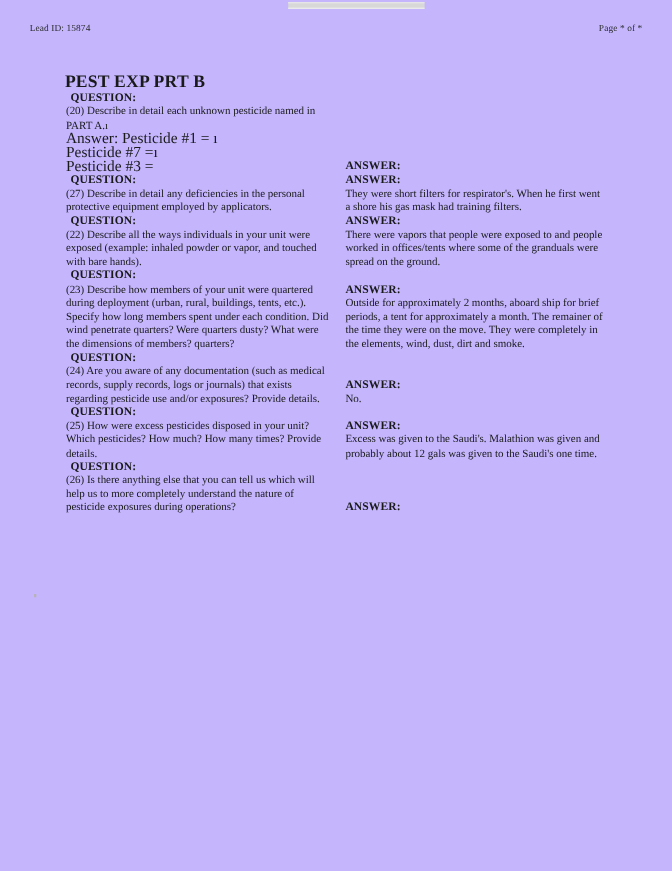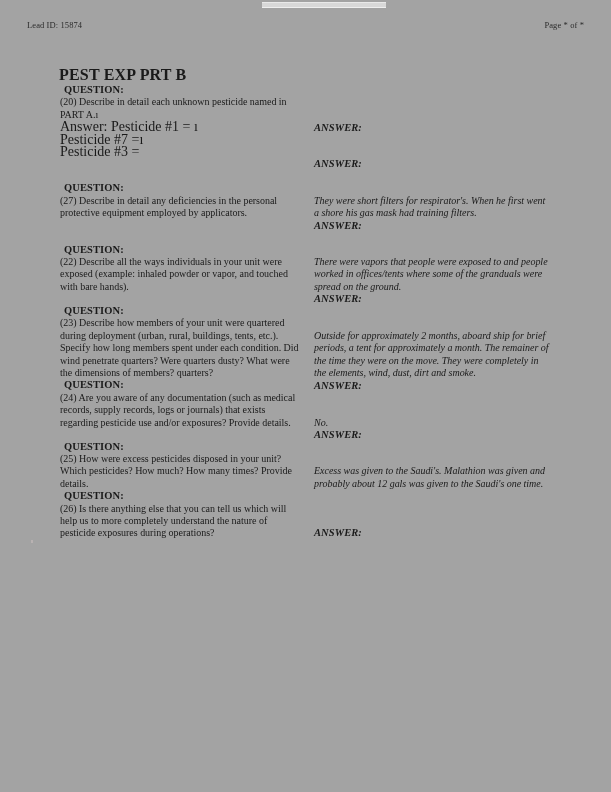--- a/index.html
+++ b/index.html
@@ -9,21 +9,21 @@
     background: #ffffff;
   }
   body {
     font-family: "Liberation Serif", "DejaVu Serif", serif;
     color: #1a1a1a;
   }
   #page {
     position: relative;
     width: 611px;
     height: 792px;
-    background: #a3a3a3;
+    background: #c4b5fd;
     overflow: hidden;
   }
 
   
   .scan-edge-top {
     position: absolute;
     top: 2px;
     left: 262px;
     width: 124px;
     height: 4px;
@@ -87,39 +87,38 @@
   .col-q {
     width: 255px;
     flex: 0 0 255px;
     padding-right: 2px;
     box-sizing: border-box;
   }
   .col-a {
     width: 273px;
     flex: 0 0 273px;
     box-sizing: border-box;
-    font-style: italic;
   }
   .qa-label {
     font-size: 10.5px;
     font-weight: bold;
     line-height: 12.4px;
     letter-spacing: .1px;
   }
   .label-q { padding-left: 5px; }
   .label-a { padding-left: 0px; }
 
   .qa-text {
     font-size: 10px;
     line-height: 12.4px;
     letter-spacing: -.02px;
     white-space: pre-line;
   }
   .q-text { padding-left: 1px; }
-  .a-text { padding-left: 0px; margin-top: 24px; }
+  .a-text { padding-left: 0px; }
 
   .sub-answers {
     font-size: 14px;
     line-height: 12.4px;
     padding-left: 1px;
     white-space: pre-line;
   }
 </style>
 </head>
 <body>

